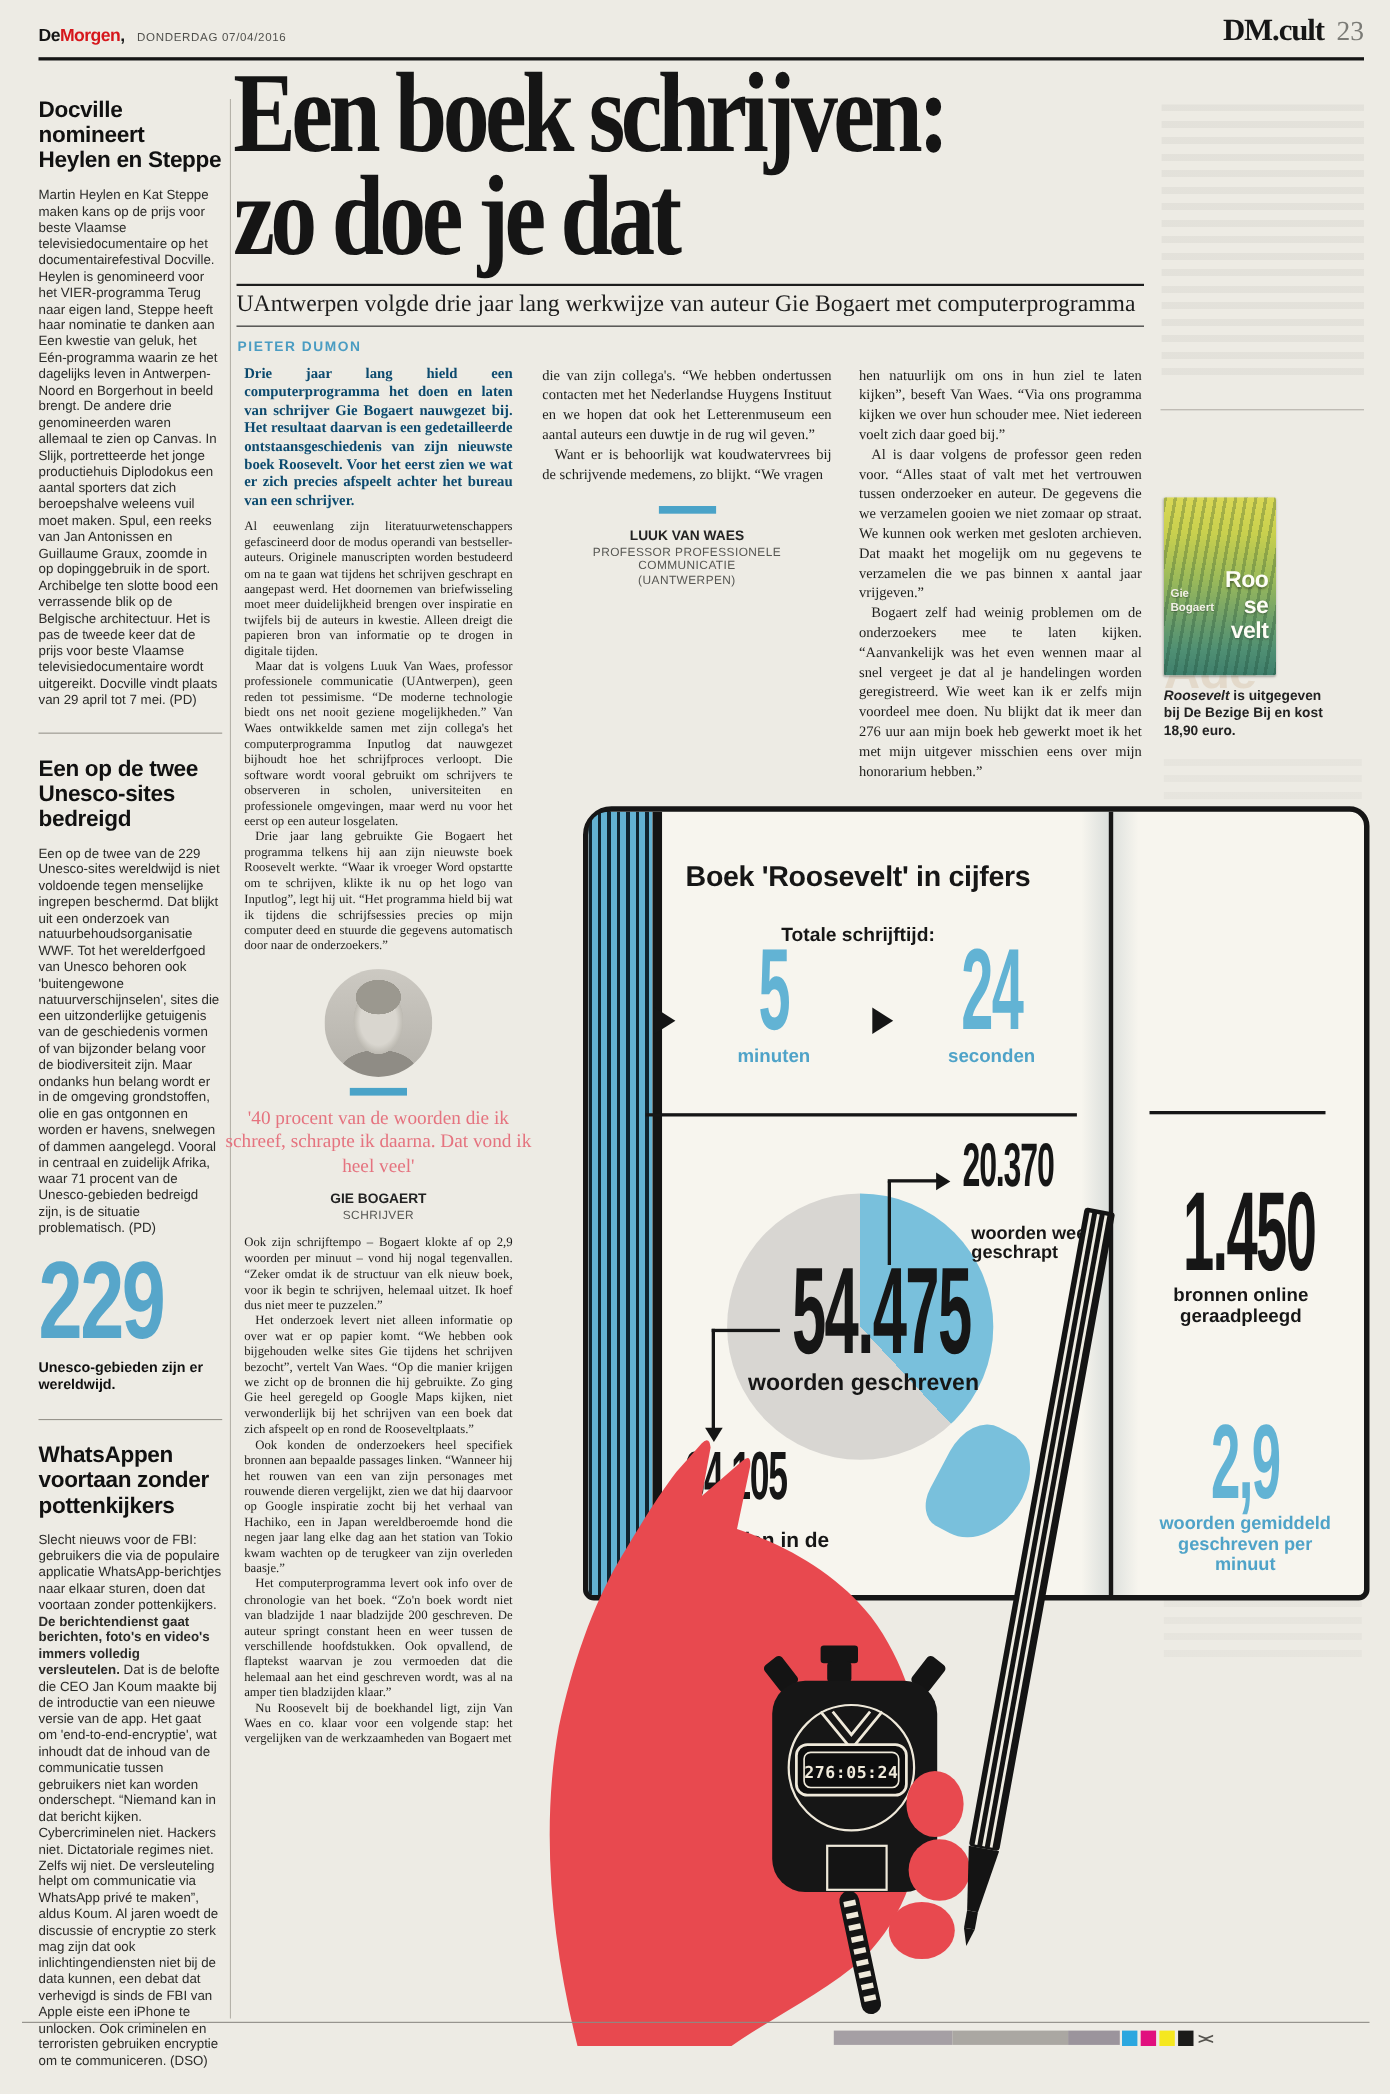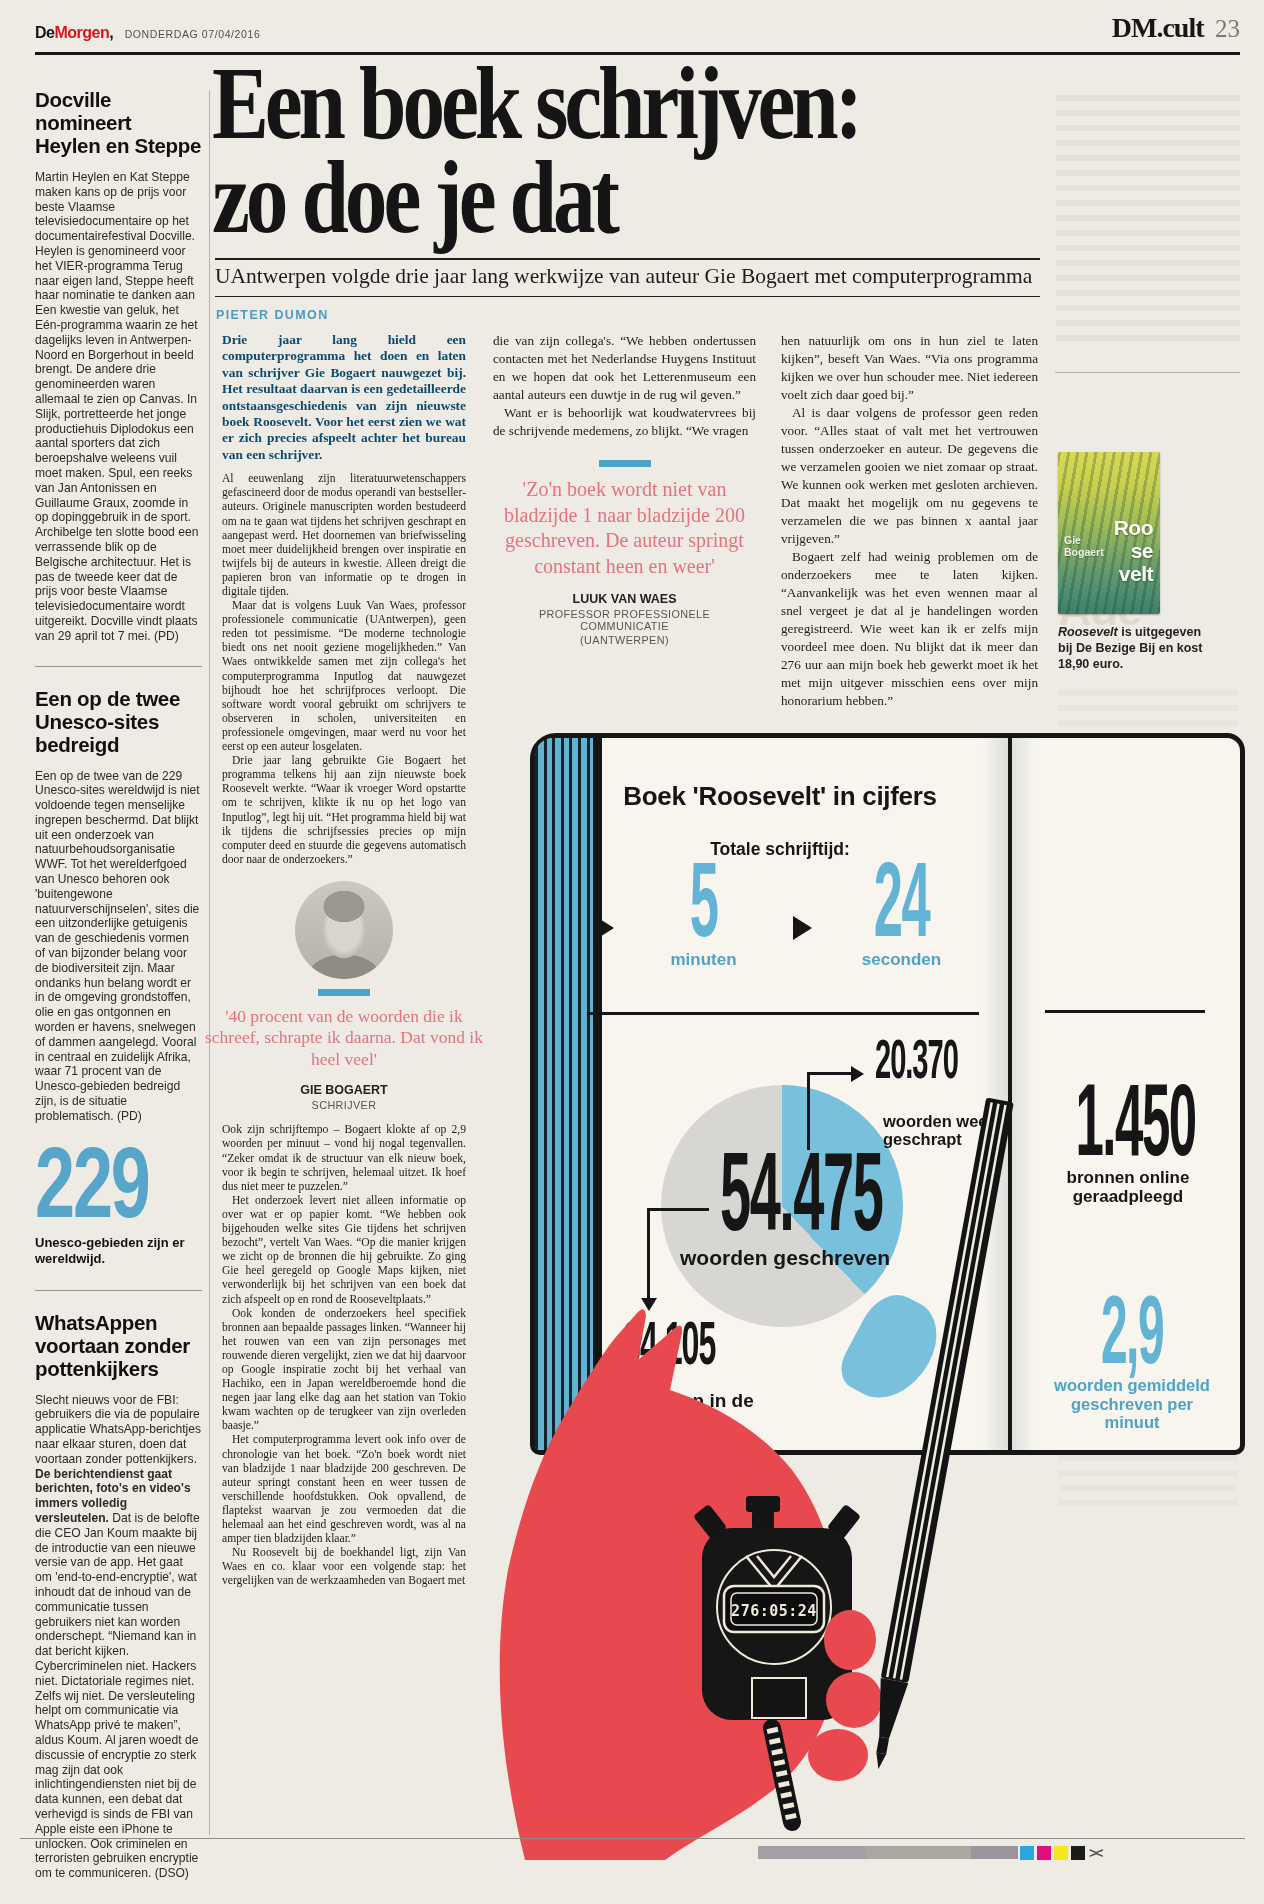--- a/index.html
+++ b/index.html
@@ -198,21 +198,20 @@
   <p class="bp">Het onderzoek levert niet alleen informatie op over wat er op papier komt. “We hebben ook bijgehouden welke sites Gie tijdens het schrijven bezocht”, vertelt Van Waes. “Op die manier krijgen we zicht op de bronnen die hij gebruikte. Zo ging Gie heel geregeld op Google Maps kijken, niet verwonderlijk bij het schrijven van een boek dat zich afspeelt op en rond de Rooseveltplaats.”</p>
   <p class="bp">Ook konden de onderzoekers heel specifiek bronnen aan bepaalde passages linken. “Wanneer hij het rouwen van een van zijn personages met rouwende dieren vergelijkt, zien we dat hij daarvoor op Google inspiratie zocht bij het verhaal van Hachiko, een in Japan wereldberoemde hond die negen jaar lang elke dag aan het station van Tokio kwam wachten op de terugkeer van zijn overleden baasje.”</p>
   <p class="bp">Het computerprogramma levert ook info over de chronologie van het boek. “Zo'n boek wordt niet van bladzijde 1 naar bladzijde 200 geschreven. De auteur springt constant heen en weer tussen de verschillende hoofdstukken. Ook opvallend, de flaptekst waarvan je zou vermoeden dat die helemaal aan het eind geschreven wordt, was al na amper tien bladzijden klaar.”</p>
   <p class="bp">Nu Roosevelt bij de boekhandel ligt, zijn Van Waes en co. klaar voor een volgende stap: het vergelijken van de werkzaamheden van Bogaert met</p>
 </div>
 
 <div class="abs col col2">
   <p class="bp2">die van zijn collega's. “We hebben ondertussen contacten met het Nederlandse Huygens Instituut en we hopen dat ook het Letterenmuseum een aantal auteurs een duwtje in de rug wil geven.”</p>
   <p class="bp2">Want er is behoorlijk wat koudwatervrees bij de schrijvende medemens, zo blijkt. “We vragen</p>
   <div class="bluebar" style="margin-top:20px"></div>
-  <div class="pquote pq1">'Zo'n boek wordt niet van bladzijde 1 naar bladzijde 200 geschreven. De auteur springt constant heen en weer'</div>
   <div class="q-name">LUUK VAN WAES</div>
   <div class="q-role">PROFESSOR PROFESSIONELE COMMUNICATIE</div>
   <div class="q-role">(UANTWERPEN)</div>
 </div>
 
 <div class="abs col col3">
   <p class="bp2">hen natuurlijk om ons in hun ziel te laten kijken”, beseft Van Waes. “Via ons programma kijken we over hun schouder mee. Niet iedereen voelt zich daar goed bij.”</p>
   <p class="bp2">Al is daar volgens de professor geen reden voor. “Alles staat of valt met het vertrouwen tussen onderzoeker en auteur. De gegevens die we verzamelen gooien we niet zomaar op straat. We kunnen ook werken met gesloten archieven. Dat maakt het mogelijk om nu gegevens te verzamelen die we pas binnen x aantal jaar vrijgeven.”</p>
   <p class="bp2">Bogaert zelf had weinig problemen om de onderzoekers mee te laten kijken. “Aanvankelijk was het even wennen maar al snel vergeet je dat al je handelingen worden geregistreerd. Wie weet kan ik er zelfs mijn voordeel mee doen. Nu blijkt dat ik meer dan 276 uur aan mijn boek heb gewerkt moet ik het met mijn uitgever misschien eens over mijn honorarium hebben.”</p>
 </div>

